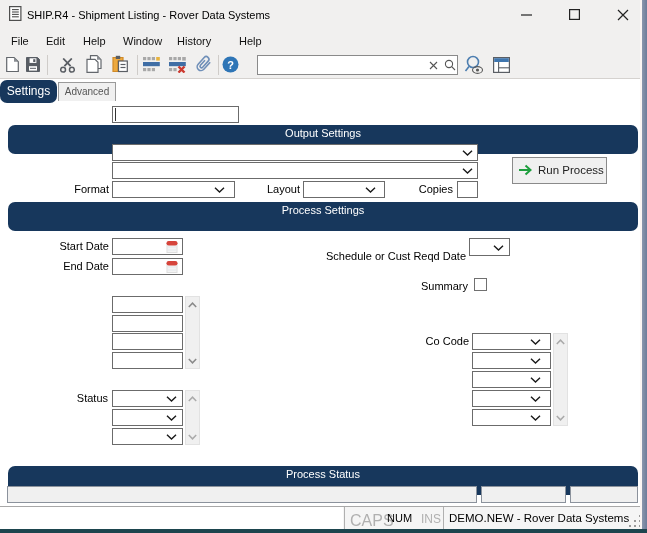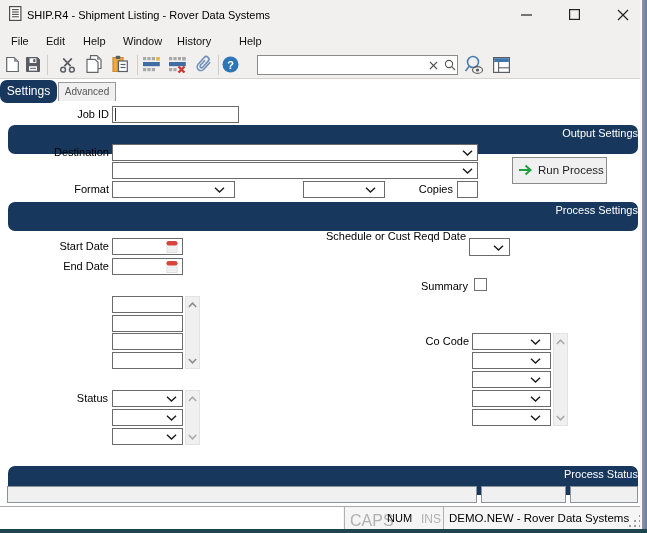--- a/index.html
+++ b/index.html
@@ -6,21 +6,21 @@
 html,body { width:647px; height:533px; background:#fff; }
 body { font-family:"Liberation Sans", sans-serif; }
 #win { position:relative; width:647px; height:533px; background:#fff; overflow:hidden; }
 .abs { position:absolute; }
 
 #titlebar { left:0; top:0; width:647px; height:30px; background:#f1f0ef; }
 #menubar { left:0; top:30px; width:647px; height:22px; background:#f1f0ef; }
 #toolbar { left:0; top:52px; width:647px; height:27px; background:#f1f0ef; border-bottom:1px solid #d5d2cf; }
 .mitem { position:absolute; top:35px; font-size:11px; color:#111; }
 .navy { background:#17375c;border-radius:7px; }
-.hdr { left:8px; width:630px; height:29px; color:#fff; font-size:11px; text-align:right; line-height:16px; }
+.hdr { left:8px; width:630px; height:29px; color:#fff; font-size:11px; text-align:center; line-height:16px; }
 .lbl { font-size:11px; color:#000; text-align:right; line-height:17px; height:17px; }
 .inp { background:#fff; border:1px solid #6b6b6b; }
 .combo { background:#fff; border:1px solid #6b6b6b; }
 .chev { position:absolute; }
 .strip { background:#f0f0f0; border:1px solid #e2e2e2; }
 .sbox { background:#f0f0f0; border:1px solid #8b929c; }
 .seph { position:absolute; width:1px; background:#cfccc9; }
 </style>
 </head>
 <body>
@@ -148,39 +148,38 @@
   <svg class="abs" style="left:493px;top:57px" width="17" height="16" viewBox="0 0 17 16">
     <rect x="0.6" y="0.6" width="15.8" height="14.8" fill="#fff" stroke="#5a5e64" stroke-width="1.2"></rect>
     <rect x="1.2" y="1.2" width="14.6" height="3.8" fill="#3f76ae"></rect>
     <line x1="5.6" y1="5" x2="5.6" y2="15" stroke="#5a5e64" stroke-width="1.1"></line>
     <line x1="5.6" y1="10.8" x2="16" y2="10.8" stroke="#5a5e64" stroke-width="1.1"></line>
   </svg>
 
   <div class="abs navy" style="left:0;top:80px;width:57px;height:23px;color:#fff;font-size:12px;text-align:center;line-height:22px">Settings</div>
   <div class="abs" style="left:58px;top:82px;width:58px;height:19px;background:#f0f0f0;border:1px solid #9a9a9a;border-bottom:none;color:#555;font-size:10px;text-align:center;line-height:18px">Advanced</div>
 
-  <div class="abs lbl" style="left:0;top:106px;width:109px">Job ID</div>
   <div class="abs inp" style="left:112px;top:106px;width:127px;height:17px"></div>
   <div class="abs" style="left:115px;top:108px;width:1px;height:13px;background:#333"></div>
 
   <div class="abs navy hdr" style="top:125px">Output Settings</div>
-  <div class="abs lbl" style="left:0;top:144px;width:109px">Destination</div>
   <div class="abs combo" style="left:112px;top:144px;width:366px;height:17px"></div>
   <svg class="chev" style="left:462px;top:150px" width="11" height="6" viewBox="0 0 11 6">
       <path d="M1 0.8 L5.5 5 L10 0.8" stroke="#1a1a1a" stroke-width="1.4" fill="none"></path>
     </svg>
   <div class="abs combo" style="left:112px;top:162px;width:366px;height:17px"></div>
   <svg class="chev" style="left:462px;top:168px" width="11" height="6" viewBox="0 0 11 6">
       <path d="M1 0.8 L5.5 5 L10 0.8" stroke="#1a1a1a" stroke-width="1.4" fill="none"></path>
     </svg>
   <div class="abs lbl" style="left:0;top:181px;width:109px">Format</div>
   <div class="abs combo" style="left:112px;top:181px;width:123px;height:17px"></div>
   <svg class="chev" style="left:214px;top:187px" width="11" height="6" viewBox="0 0 11 6">
       <path d="M1 0.8 L5.5 5 L10 0.8" stroke="#1a1a1a" stroke-width="1.4" fill="none"></path>
     </svg>
+  <div class="abs lbl" style="left:200px;top:181px;width:100px">Layout</div>
   <div class="abs combo" style="left:303px;top:181px;width:82px;height:17px"></div>
   <svg class="chev" style="left:365px;top:187px" width="11" height="6" viewBox="0 0 11 6">
       <path d="M1 0.8 L5.5 5 L10 0.8" stroke="#1a1a1a" stroke-width="1.4" fill="none"></path>
     </svg>
   <div class="abs lbl" style="left:353px;top:181px;width:100px">Copies</div>
   <div class="abs inp" style="left:457px;top:181px;width:21px;height:17px"></div>
 
   <div class="abs" style="left:512px;top:157px;width:95px;height:27px;background:#f0f0f0;border:1px solid #8a8a8a"></div>
   <svg class="abs" style="left:519px;top:164px" width="14" height="12" viewBox="0 0 14 12">
       <path d="M0 6 H10 M6.5 1.5 L11.5 6 L6.5 10.5" stroke="#1e9e3e" stroke-width="2" fill="none"></path>
@@ -198,21 +197,21 @@
   </svg>
   <div class="abs lbl" style="left:0;top:258px;width:109px">End Date</div>
   <div class="abs inp" style="left:112px;top:258px;width:71px;height:17px"></div>
   <svg class="abs" style="left:166px;top:260px" width="12" height="13" viewBox="0 0 12 13">
     <rect x="1" y="3" width="10" height="9.5" fill="#f4f4f4" stroke="#dedede"></rect>
     <line x1="2" y1="7" x2="10" y2="7" stroke="#e4e8ec"></line>
     <line x1="2" y1="10" x2="10" y2="10" stroke="#e4e8ec"></line>
     <rect x="0.5" y="1" width="11" height="4.5" rx="2.2" fill="#d6453c"></rect>
   </svg>
 
-  <div class="abs lbl" style="left:300px;top:228px;width:166px">Schedule or Cust Reqd Date</div>
+  <div class="abs lbl" style="left:300px;top:248px;width:166px">Schedule or Cust Reqd Date</div>
   <div class="abs combo" style="left:469px;top:238px;width:41px;height:18px"></div>
   <svg class="chev" style="left:493px;top:245px" width="11" height="6" viewBox="0 0 11 6">
       <path d="M1 0.8 L5.5 5 L10 0.8" stroke="#1a1a1a" stroke-width="1.4" fill="none"></path>
     </svg>
 
   <div class="abs lbl" style="left:300px;top:278px;width:168px">Summary</div>
   <div class="abs" style="left:474px;top:278px;width:13px;height:13px;background:#fff;border:1px solid #707070"></div>
 
   <div class="abs inp" style="left:112px;top:296px;width:71px;height:17px"></div>
   <div class="abs inp" style="left:112px;top:315px;width:71px;height:17px"></div>

